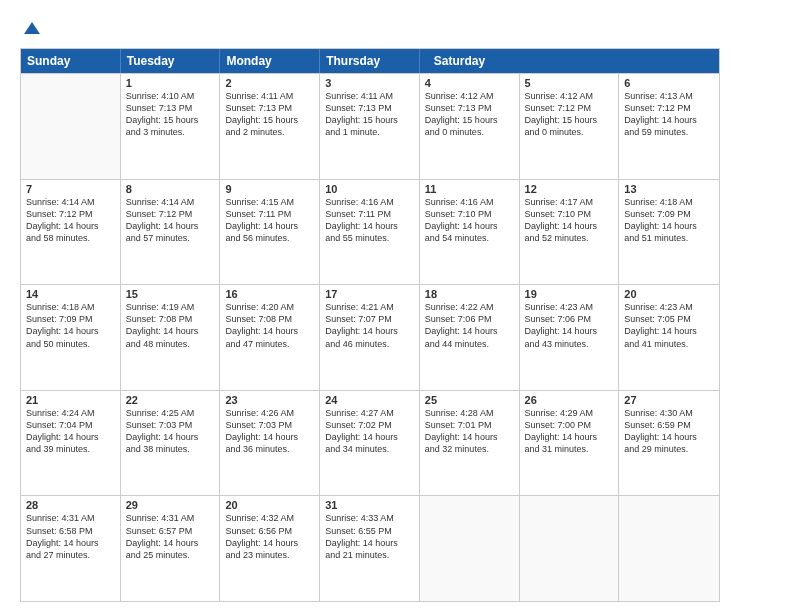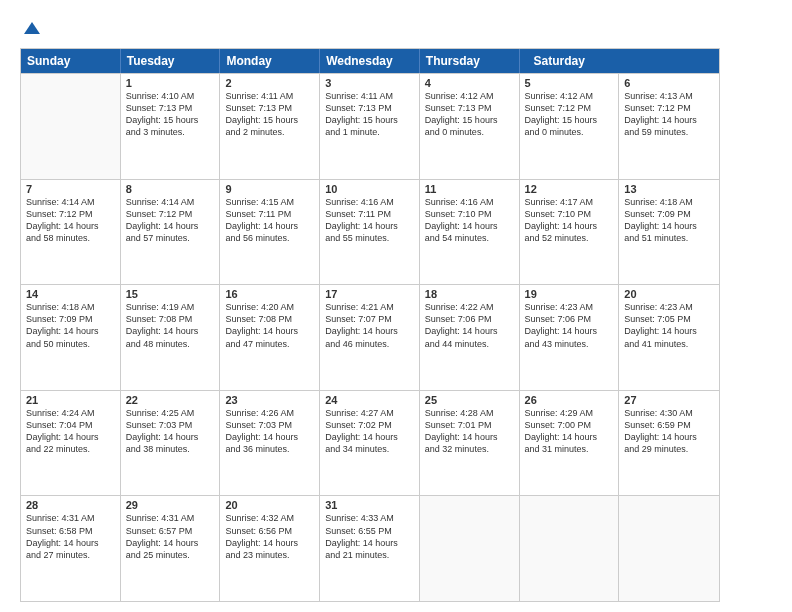--- a/index.html
+++ b/index.html
@@ -139,21 +139,20 @@
       <div class="month-title"></div>
       <div class="location"></div>
     </div>
   </div>
 
   <div class="calendar">
     <div class="cal-header-row">
     <div class="cal-header-cell">Sunday</div>
         <div class="cal-header-cell">Tuesday</div>
         <div class="cal-header-cell">Monday</div>
-        <div class="cal-header-cell">Wednesday</div>
         <div class="cal-header-cell">Thursday</div>
         <div class="cal-header-cell">Saturday</div>
       </div>
     <div class="cal-body">
     <div class="cal-row">
           <div class="cal-cell empty"></div>
           <div class="cal-cell">
             <div class="day-num">1</div>
             <div class="cell-line">Sunrise: 4:10 AM</div>
             <div class="cell-line">Sunset: 7:13 PM</div>
@@ -297,21 +296,21 @@
             <div class="cell-line">Daylight: 14 hours</div>
             <div class="cell-line">and 41 minutes.</div>
           </div>
         </div>
         <div class="cal-row">
           <div class="cal-cell">
             <div class="day-num">21</div>
             <div class="cell-line">Sunrise: 4:24 AM</div>
             <div class="cell-line">Sunset: 7:04 PM</div>
             <div class="cell-line">Daylight: 14 hours</div>
-            <div class="cell-line">and 22 minutes.</div>
+            <div class="cell-line">and 39 minutes.</div>
           </div>
           <div class="cal-cell">
             <div class="day-num">22</div>
             <div class="cell-line">Sunrise: 4:25 AM</div>
             <div class="cell-line">Sunset: 7:03 PM</div>
             <div class="cell-line">Daylight: 14 hours</div>
             <div class="cell-line">and 38 minutes.</div>
           </div>
           <div class="cal-cell">
             <div class="day-num">23</div>

